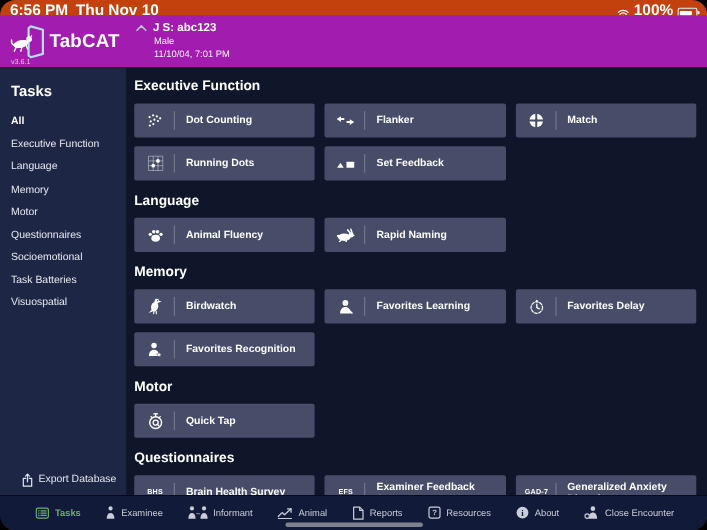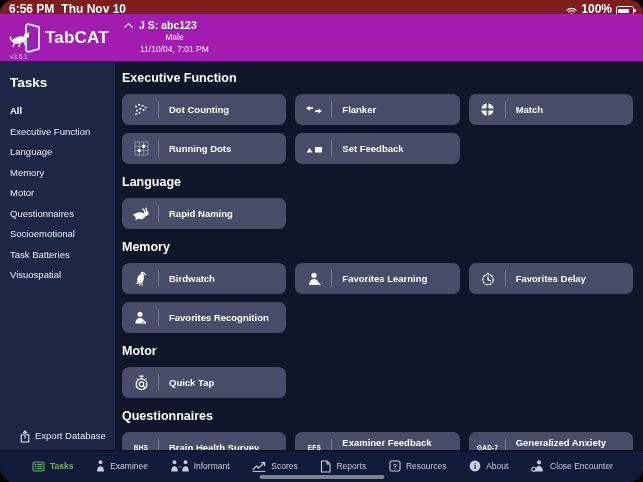--- a/index.html
+++ b/index.html
@@ -1,52 +1,52 @@
 <!DOCTYPE html>
 <html><head>
 <meta charset="utf-8">
 <style>
   html,body{margin:0;padding:0;background:#000;}
   body{width:643px;height:482px;font-family:"Liberation Sans",sans-serif;-webkit-font-smoothing:antialiased;}
   .screen{position:relative;width:643px;height:482px;border-radius:14px;overflow:hidden;background:#0f1629;}
 
   
-  .statusbar{position:absolute;top:0;left:0;right:0;height:18px;background:#7f1d1d;color:#fff;
-    display:flex;justify-content:space-between;align-items:center;padding:0 9px;box-sizing:border-box;font-size:12px;font-weight:bold;}
+  .statusbar{position:absolute;top:0;left:0;right:0;height:18px;background:#c2410c;color:#fff;
+    display:flex;justify-content:space-between;align-items:center;padding:0 9px;box-sizing:border-box;font-size:14px;font-weight:bold;}
   .sb-left{display:flex;gap:7px;align-items:center;}
   .sb-right{display:flex;gap:4px;align-items:flex-end;}
   .battery{position:relative;width:16px;height:8px;border:1px solid #e8eaf0;border-radius:2px;display:flex;align-items:center;}
   .battery .fill{margin:1px;height:4px;width:11px;background:#fff;border-radius:1px;}
   .battery:after{content:"";position:absolute;right:-3px;top:2px;width:2px;height:3px;background:#e8eaf0;border-radius:0 1px 1px 0;}
 
   
   .band{position:absolute;top:14px;left:0;right:0;height:47px;background:#a21caf;display:flex;}
   .logo-area{position:relative;width:115px;flex:none;display:flex;align-items:center;padding-left:8px;box-sizing:border-box;}
   .logo-text{color:#fff;font-size:17px;font-weight:bold;letter-spacing:.2px;margin-left:3px;}
   .version{position:absolute;left:10px;bottom:1px;font-size:6.5px;color:#cdd2e0;}
   .patient{display:flex;flex-direction:column;padding:5px 0 0 8px;color:#fff;}
   .patient-row1{display:flex;align-items:center;gap:5px;}
   .patient-name{font-size:10.5px;font-weight:bold;}
-  .patient-sub{font-size:8.5px;margin-left:17px;line-height:12px;color:#f0f2f7;text-align:center;}
+  .patient-sub{font-size:8.5px;margin-left:17px;line-height:12px;color:#f0f2f7;}
 
   
   .sidebar{position:absolute;top:62px;left:0;width:115px;bottom:32px;background:#1e2646;color:#e8ebf4;box-sizing:border-box;}
   .side-heading{font-size:13.5px;font-weight:bold;color:#fff;margin:13px 0 15px 10px;}
   .side-list{list-style:none;margin:0;padding:0 8px 0 10px;}
   .side-list li{font-size:9.5px;margin-bottom:9.5px;cursor:pointer;}
   .side-list li.active{font-weight:bold;color:#fff;}
   .export{position:absolute;left:20px;bottom:7px;display:flex;align-items:flex-start;gap:5px;font-size:9.5px;color:#e2e6f0;cursor:pointer;}
 
   
   .main{position:absolute;top:62px;left:115px;right:0;bottom:32px;background:#0f1629;overflow:hidden;
     padding:10px 10px 0 7px;box-sizing:border-box;}
   .sec-title{font-size:12.5px;font-weight:bold;color:#fff;margin:12px 0 9px 0;line-height:13px;}
   .sec-title:first-child{margin-top:0;}
   .grid{display:grid;grid-template-columns:repeat(3,1fr);gap:8px 9px;}
-  .task-btn{height:31px;background:#474d69;border-radius:7px;display:flex;align-items:center;cursor:pointer;color:#fff;overflow:hidden;}
+  .task-btn{height:31px;background:#474d69;border-radius:2px;display:flex;align-items:center;cursor:pointer;color:#fff;overflow:hidden;}
   .t-icon{width:26px;flex:none;display:flex;justify-content:center;align-items:center;margin-left:6px;}
   .t-div{width:1px;height:17px;background:rgba(255,255,255,.25);margin:0 0 0 4px;flex:none;}
   .t-label{font-size:9.5px;font-weight:bold;margin-left:10px;line-height:11px;padding-right:4px;}
   .txt-icon{font-size:6.5px;font-weight:bold;letter-spacing:.2px;color:#fff;}
 
   
   .tabbar{position:absolute;left:0;right:0;bottom:0;height:32px;background:#111a38;border-top:1px solid rgba(0,0,0,.55);box-sizing:border-box;}
   .tab-row{display:flex;justify-content:space-between;align-items:center;height:24px;padding:3px 30px 0 32px;}
   .tab{display:flex;align-items:center;gap:5px;color:#c9cdda;font-size:8.5px;cursor:pointer;}
   .tab.active{color:#6fae70;font-weight:bold;}
@@ -204,20 +204,33 @@
         </span>
         <span class="t-div"></span>
         <span class="t-label">Set Feedback</span>
       </div>
     </div>
 
     <div class="sec-title">Language</div>
     <div class="grid">
       <div class="task-btn">
         <span class="t-icon">
+          <svg width="15" height="14" viewBox="0 0 15 14" fill="#fff">
+            <ellipse cx="7.5" cy="9.6" rx="3.9" ry="3.1"></ellipse>
+            <circle cx="2.6" cy="6" r="1.5"></circle>
+              <circle cx="5.8" cy="3.6" r="1.6"></circle>
+              <circle cx="9.2" cy="3.6" r="1.6"></circle>
+              <circle cx="12.4" cy="6" r="1.5"></circle>
+          </svg>
+        </span>
+        <span class="t-div"></span>
+        <span class="t-label">Animal Fluency</span>
+      </div>
+      <div class="task-btn">
+        <span class="t-icon">
           <svg width="17" height="13" viewBox="0 0 17 13" fill="#fff">
             <ellipse cx="7" cy="8.6" rx="5.6" ry="3.4"></ellipse>
             <circle cx="13.2" cy="6.6" r="2.3"></circle>
             <polygon points="15.2,6.2 16.8,7 15,7.6"></polygon>
             <path d="M12.6,5 L10,2 M14,4.6 L13,1.4" stroke="#fff" stroke-width="1.4" stroke-linecap="round"></path>
             <circle cx="1.4" cy="7.6" r="1.1"></circle>
             <path d="M4,11.4 L2.6,12.8 M9,11.8 L8.4,12.9" stroke="#fff" stroke-width="1.2" stroke-linecap="round"></path>
           </svg>
         </span>
         <span class="t-div"></span>
@@ -359,21 +372,21 @@
         <span>Informant</span>
       </div>
       <div class="tab">
         <span>
           <svg width="14" height="11" viewBox="0 0 14 11" fill="none" stroke="#c9cdda" stroke-width="1.2" stroke-linecap="round" stroke-linejoin="round">
             <polyline points="1,8.6 4.4,5 6.6,7 12.6,1.6"></polyline>
             <polyline points="9.4,1.6 12.6,1.6 12.6,4.6"></polyline>
             <path d="M1,10.4 H13" stroke-width="1"></path>
           </svg>
         </span>
-        <span>Scores</span>
+        <span>Animal</span>
       </div>
       <div class="tab">
         <span>
           <svg width="11" height="13" viewBox="0 0 11 13" fill="none" stroke="#c9cdda" stroke-width="1.1" stroke-linejoin="round">
             <path d="M1.5,1 H7 L10,4 V12 H1.5 Z"></path>
             <path d="M7,1 V4 H10"></path>
           </svg>
         </span>
         <span>Reports</span>
       </div>

